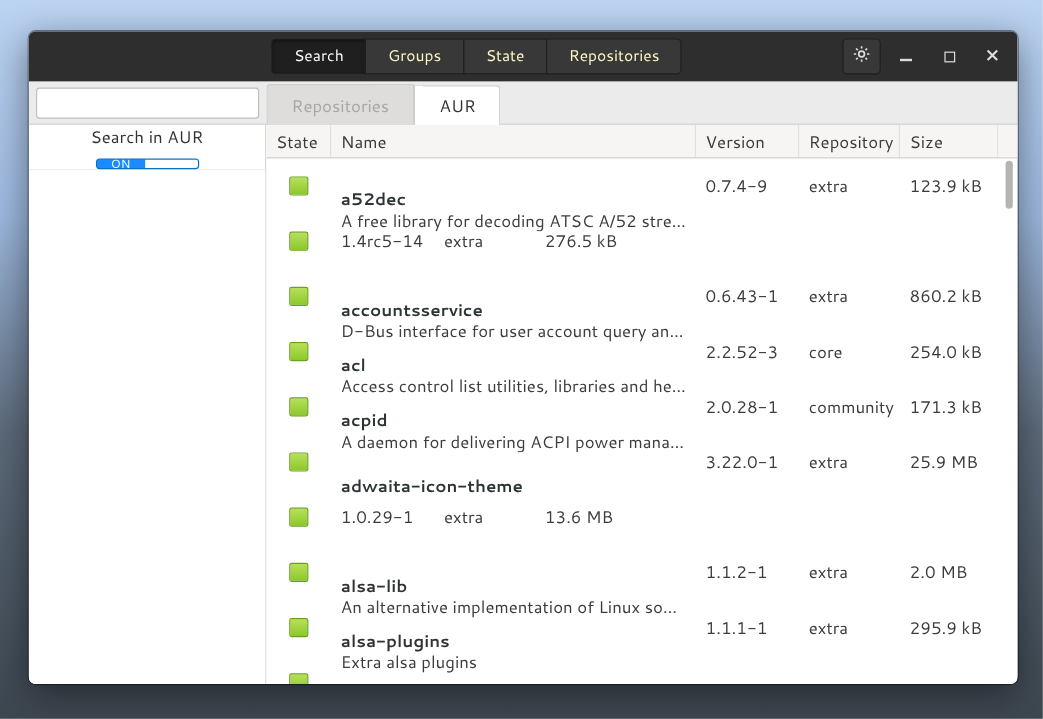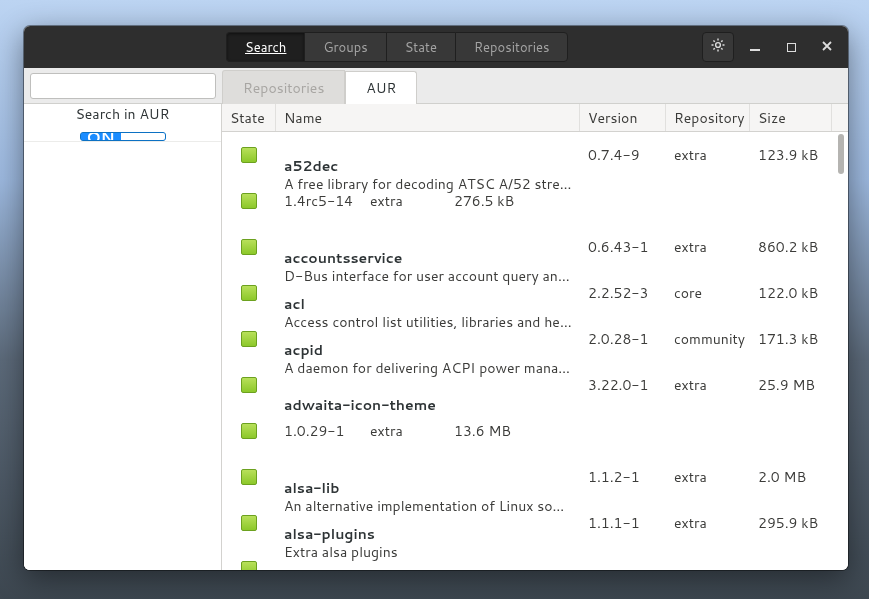--- a/index.html
+++ b/index.html
@@ -37,33 +37,33 @@
   }
   .title-spacer-l { flex: 0 0 194px; }
   .seg-group {
     display: flex;
     gap: 0;
     border-radius: 4px;
     overflow: visible;
   }
   .seg-btn {
     background: #383838;
-    color: #a3a3a3;
+    color: #fef9c3;
     border: 1px solid #1f1f1f;
     border-right: none;
     height: 30px;
     padding: 0 18px;
     font-size: 13px;
     cursor: pointer;
     display: flex;
     align-items: center;
     justify-content: center;
   }
   .seg-btn:last-child { border-right: 1px solid #1f1f1f; }
-  .seg-btn:first-child { border-top-left-radius: 4px; border-bottom-left-radius: 4px; text-decoration: underline; }
+  .seg-btn:first-child { border-top-left-radius: 4px; border-bottom-left-radius: 4px; }
   .seg-btn:last-of-type  { border-top-right-radius: 4px; border-bottom-right-radius: 4px; }
   .seg-btn.active {
     background: #1f1f1f;
     color: #fff;
     box-shadow: inset 0 1px 3px rgba(0,0,0,0.5);
   }
   .title-spacer-m { flex: 1; }
   .title-icon-btn {
     background: #383838;
     border: 1px solid #1f1f1f;
@@ -177,22 +177,22 @@
     height: 24px;
     width: 86px;
     border: 1px solid #0c71c3;
     border-radius: 3px;
     overflow: hidden;
     background: #1a8cff;
   }
   .toggle .lbl {
     flex: 1;
     color: #fff;
-    font-weight: 700;
-    font-size: 16px;
+    font-weight: 400;
+    font-size: 10px;
     display: flex;
     align-items: center;
     justify-content: center;
     background: #1a8cff;
   }
   .toggle .knob {
     width: 44px;
     background: #fff;
   }
   .sidebar-fill { flex: 1; background: #fff; }
@@ -381,21 +381,21 @@
           <div class="trow">
             <div class="cell col-state">
               <div class="pk-check"></div>
             </div>
             <div class="cell col-name">
               <span class="pkg-name">acl</span>
               <span class="pkg-desc">Access control list utilities, libraries and headers</span>
             </div>
             <div class="cell col-version">2.2.52-3</div>
             <div class="cell col-repo">core</div>
-            <div class="cell col-size">122.0 kB</div>
+            <div class="cell col-size">254.0 kB</div>
             <div class="cell col-scroll"></div>
           </div>
           <div class="trow">
             <div class="cell col-state">
               <div class="pk-check"></div>
             </div>
             <div class="cell col-name">
               <span class="pkg-name">acpid</span>
               <span class="pkg-desc">A daemon for delivering ACPI power management events</span>
             </div>

